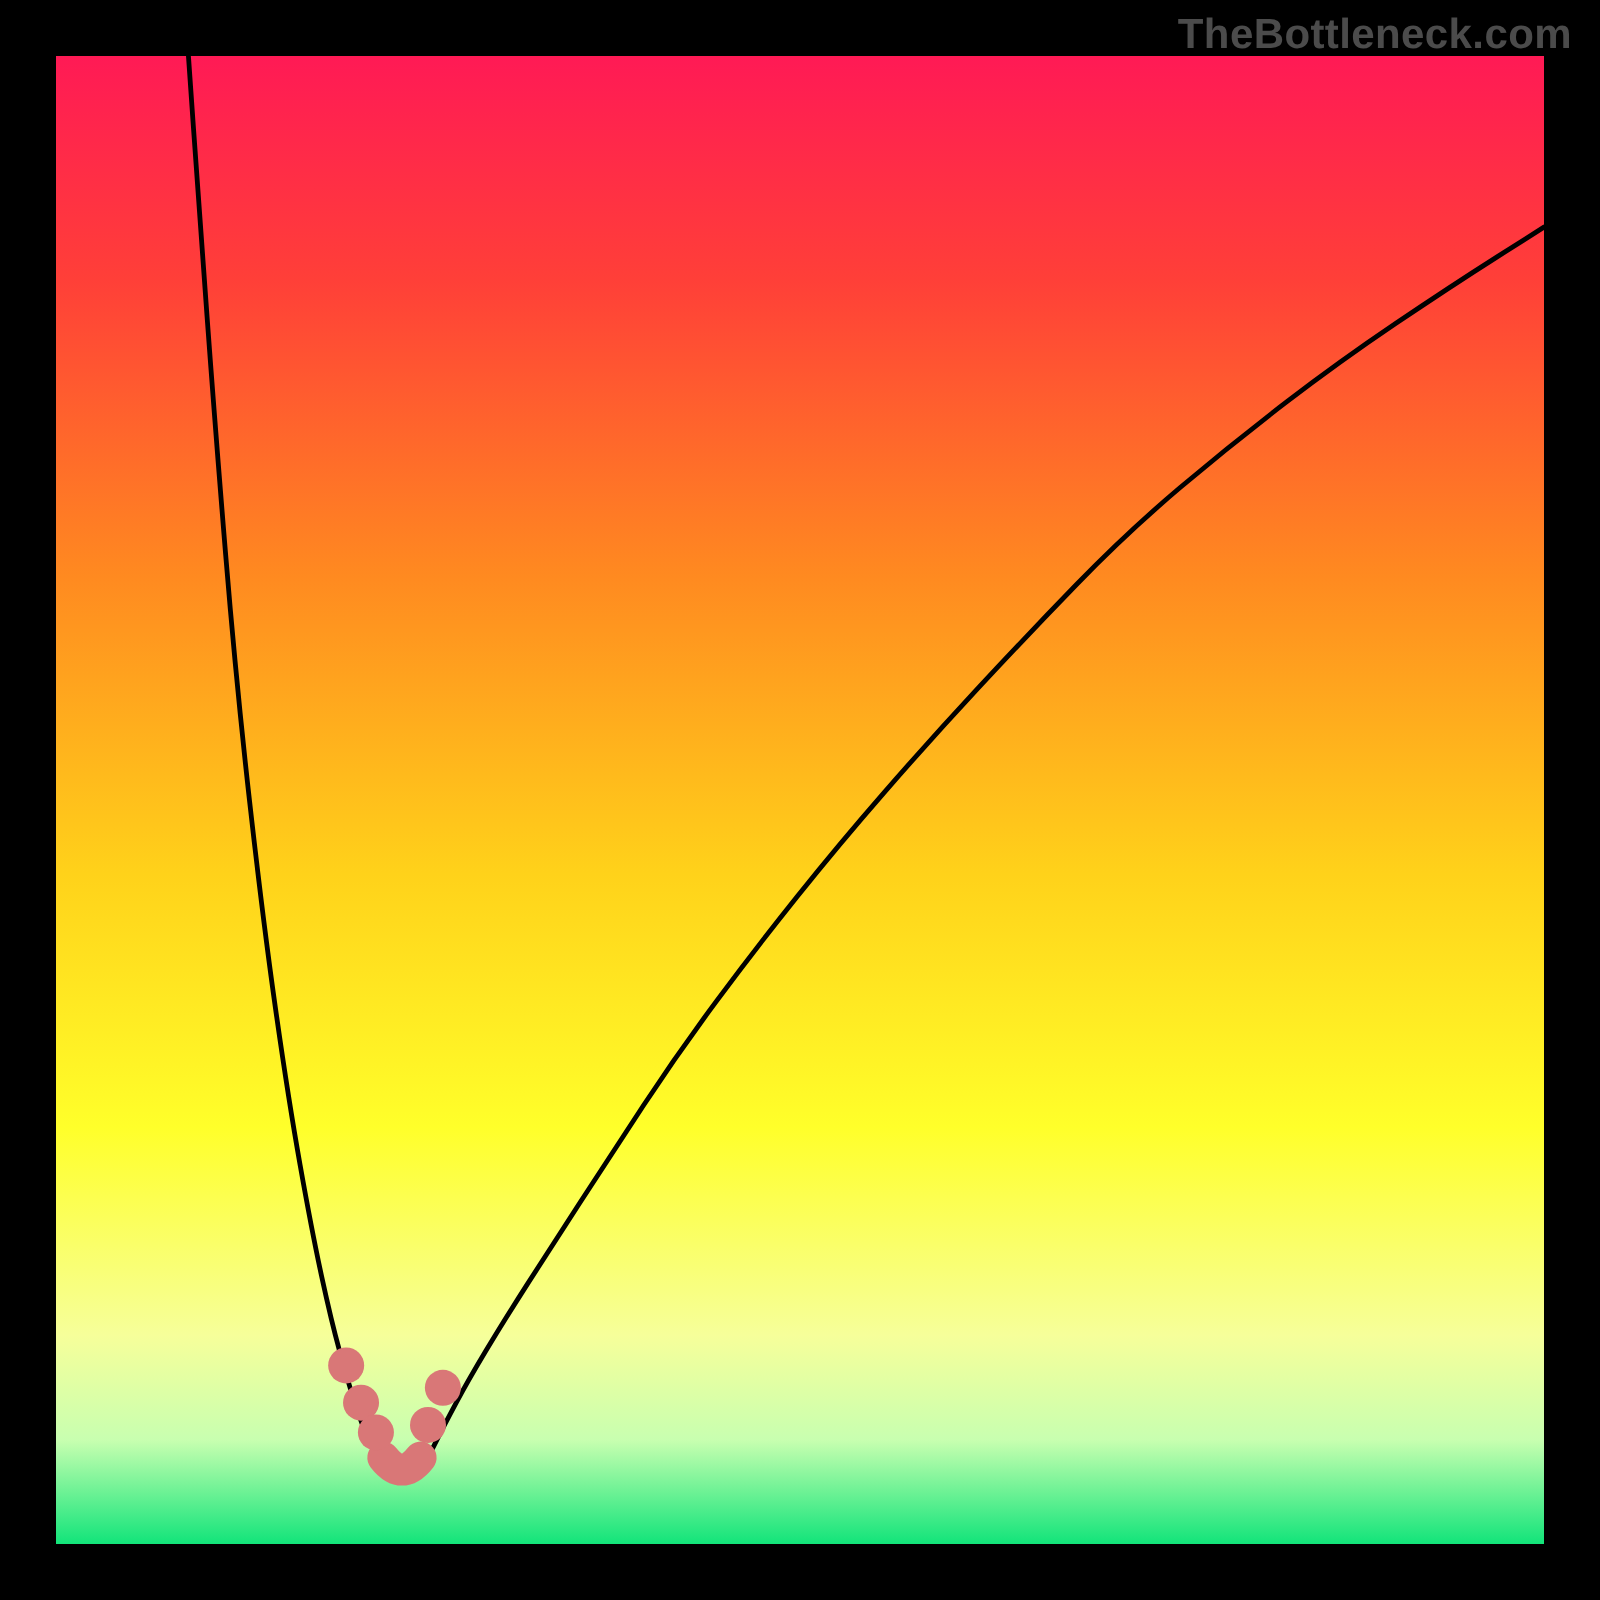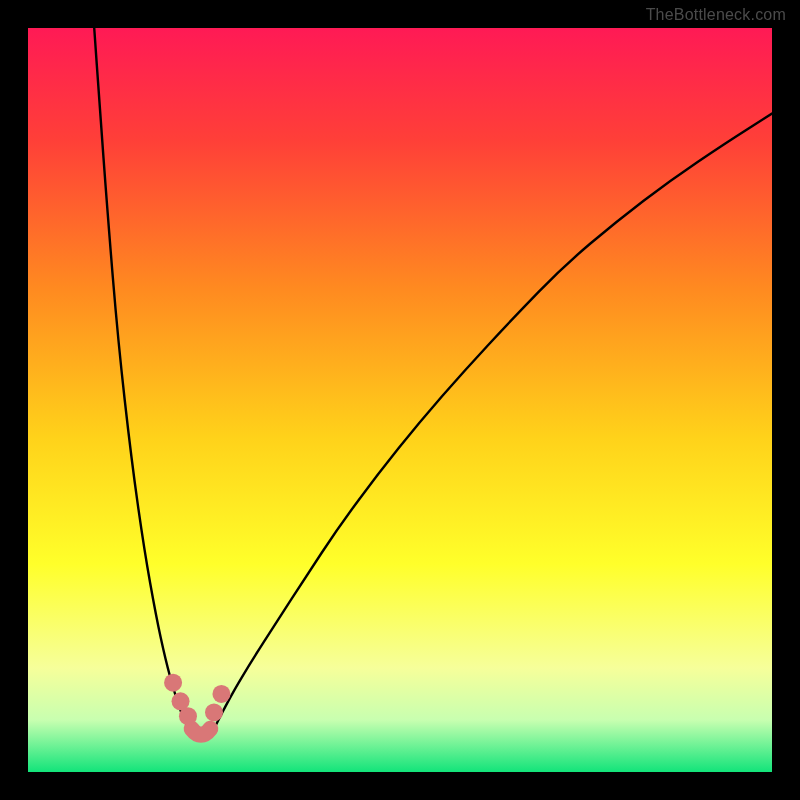--- a/index.html
+++ b/index.html
@@ -23,22 +23,22 @@
     top: 28px;
     width: 744px;
     height: 744px;
     overflow: hidden;
   }
   .watermark {
     position: absolute;
     top: 6px;
     right: 14px;
     color: #4b4b4b;
-    font-size: 16px;
-    font-weight: 400;
+    font-size: 21px;
+    font-weight: 700;
     letter-spacing: 0.2px;
     user-select: none;
   }
   svg { display: block; }
 </style>
 </head>
 <body>
 
 <div class="frame">
   <div class="plot">

